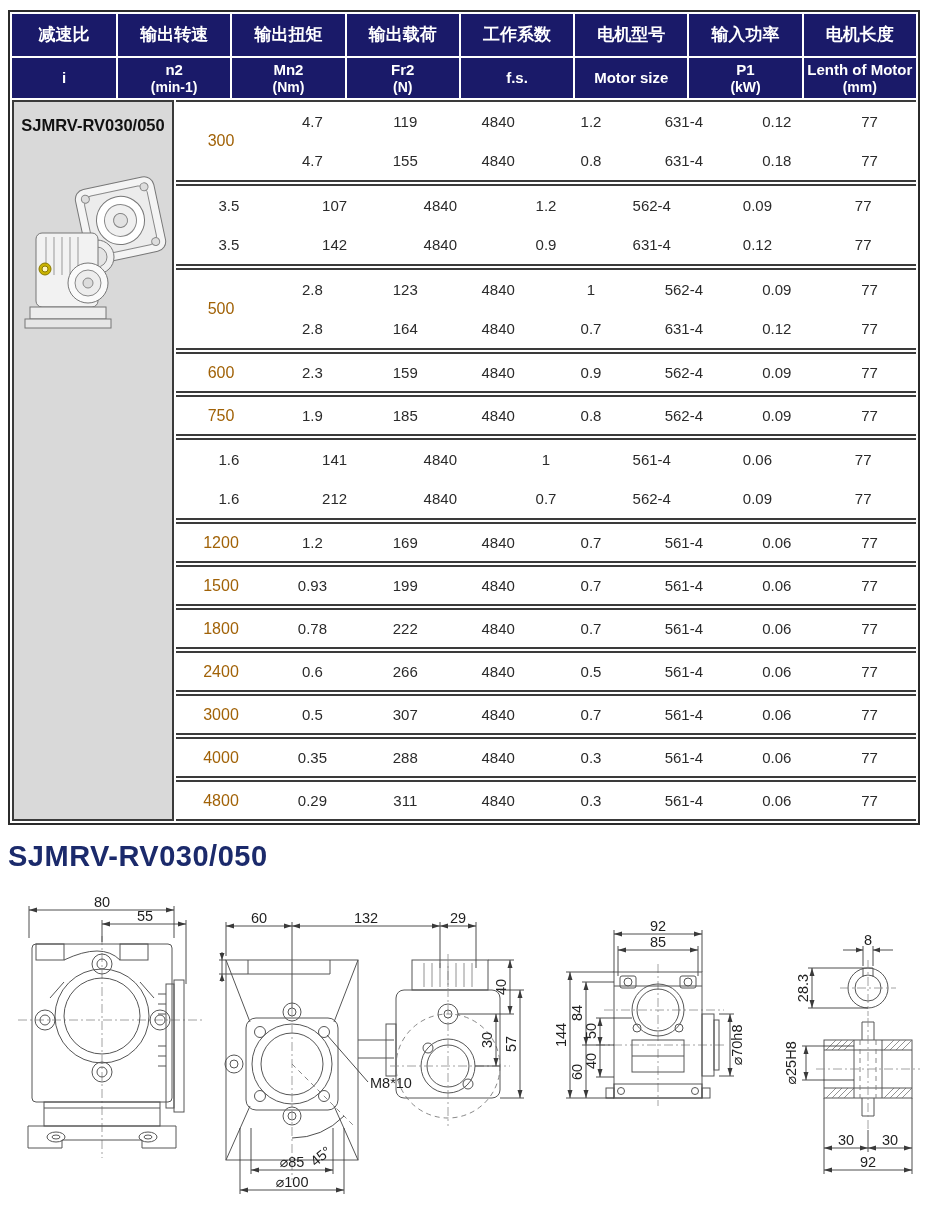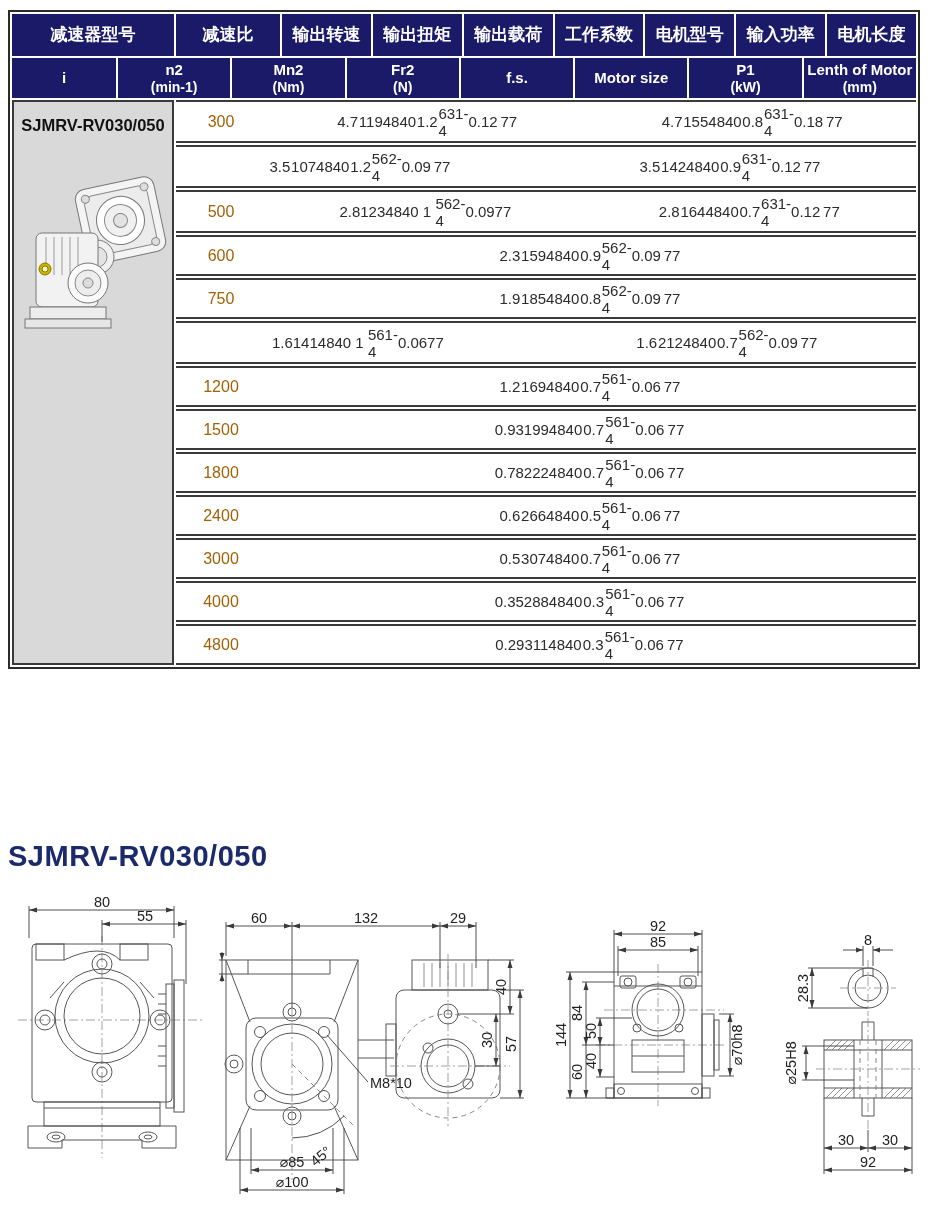--- a/index.html
+++ b/index.html
@@ -20,21 +20,21 @@
   .c2,.c3,.c4,.c5,.c6,.c7,.c8{flex:1;}
 
   .tbody{display:flex;gap:2px;}
   .type-cell{width:162px;flex:none;background:#d9d9d9;border:2px solid #3a3a3a;
              box-sizing:border-box;display:flex;flex-direction:column;align-items:center;}
   .type-label{font-weight:bold;font-size:16.5px;margin-top:14px;color:#111;}
   .groups{flex:1;display:flex;flex-direction:column;gap:2px;}
   .group{display:flex;border-top:2px solid #3a3a3a;border-bottom:2px solid #3a3a3a;}
   .i-cell{width:90px;flex:none;display:flex;align-items:center;justify-content:center;
           font-size:16px;color:#a16207;}
-  .subrows{flex:1;display:flex;flex-direction:row;justify-content:space-around;}
+  .subrows{flex:1;display:flex;flex-direction:column;justify-content:space-around;}
   .subrow{display:flex;}
   .group.paired .subrow{height:39px;}
   .group.single .subrow{height:37px;}
   .vcell{flex:1;display:flex;align-items:center;justify-content:center;
          font-size:15px;color:#2b2b2b;}
 
   
   .section-title{position:absolute;left:8px;top:840px;margin:0;font-size:29px;
                  font-weight:bold;color:#1b2a6b;letter-spacing:0.5px;}
 
@@ -48,21 +48,20 @@
   .hatch{stroke:#777;stroke-width:0.8;}
   .arr{fill:#3a3a3a;stroke:none;}
   text.dt{fill:#1f1f1f;font-size:14.5px;font-family:"Liberation Sans","DejaVu Sans",sans-serif;}
   text.mid{text-anchor:middle;}
 </style>
 </head>
 <body>
 
 <div class="spec-table">
   <div class="thead-row row-cn" id="thead-cn">
-      <div class="hcell c0">减速器型号</div>
       <div class="hcell c1">减速比</div>
       <div class="hcell c2">输出转速</div>
       <div class="hcell c3">输出扭矩</div>
       <div class="hcell c4">输出载荷</div>
       <div class="hcell c5">工作系数</div>
       <div class="hcell c6">电机型号</div>
       <div class="hcell c7">输入功率</div>
       <div class="hcell c8">电机长度</div>
     </div>
   <div class="thead-row row-en" id="thead-en">

